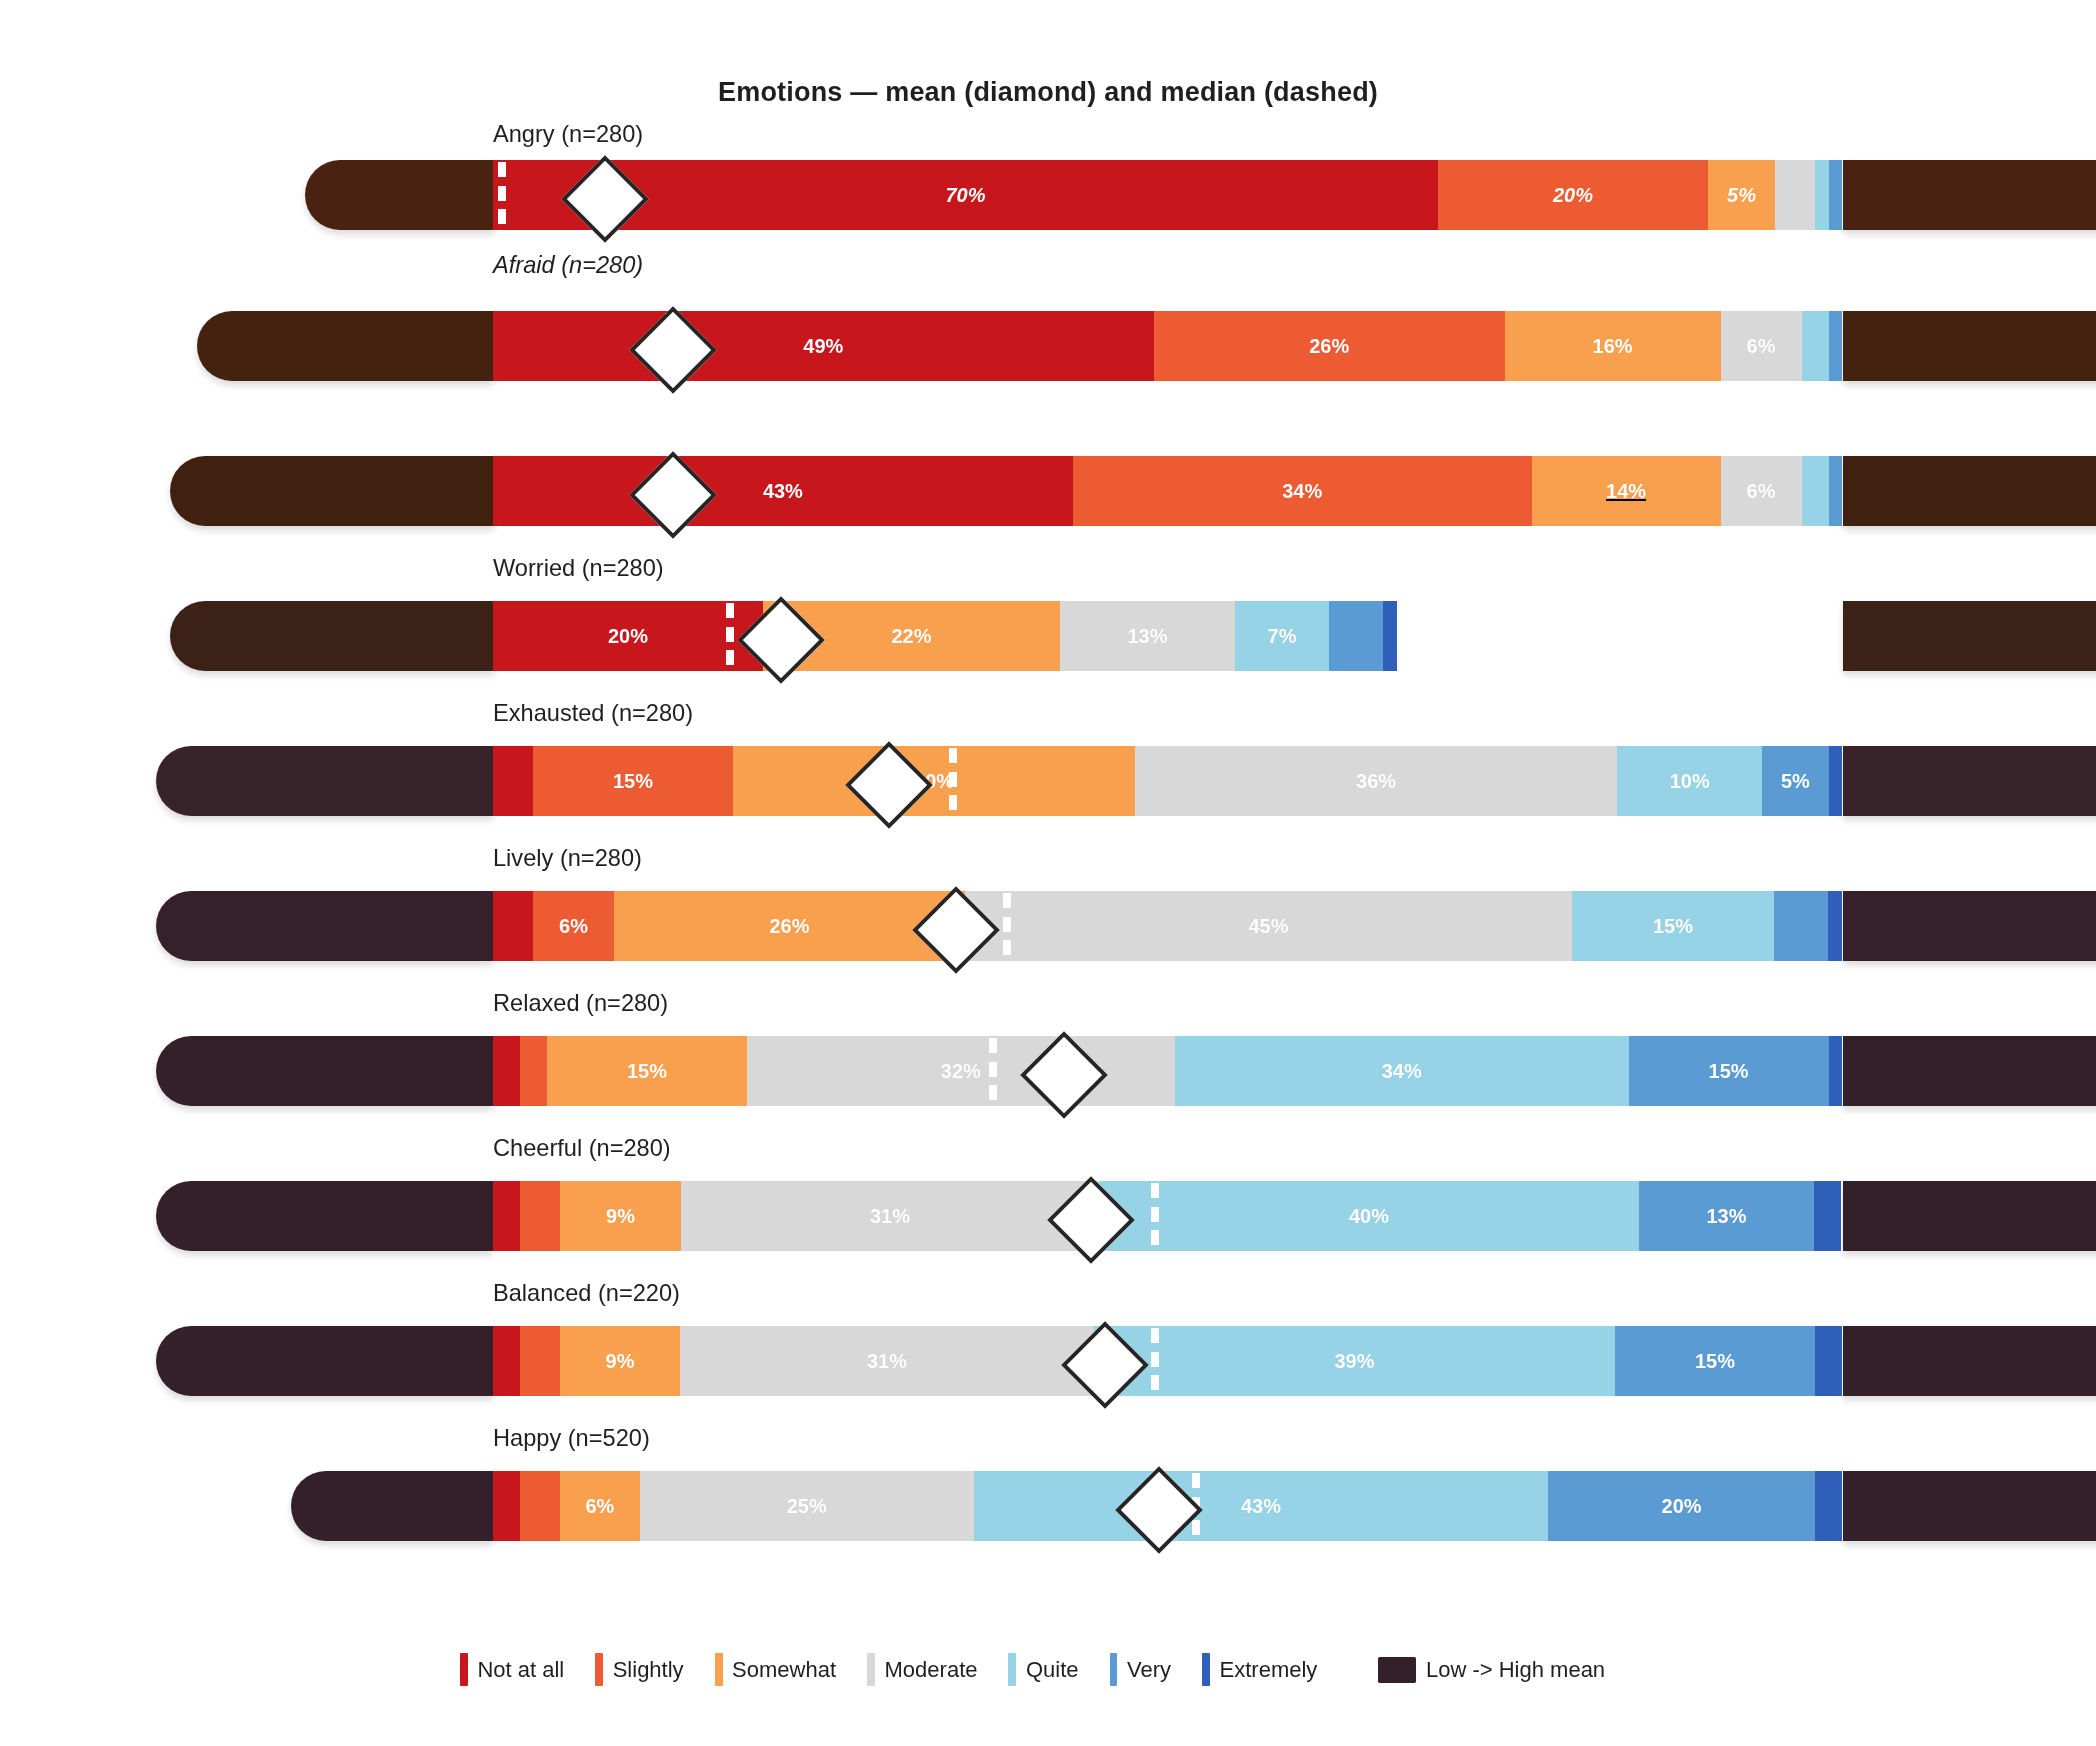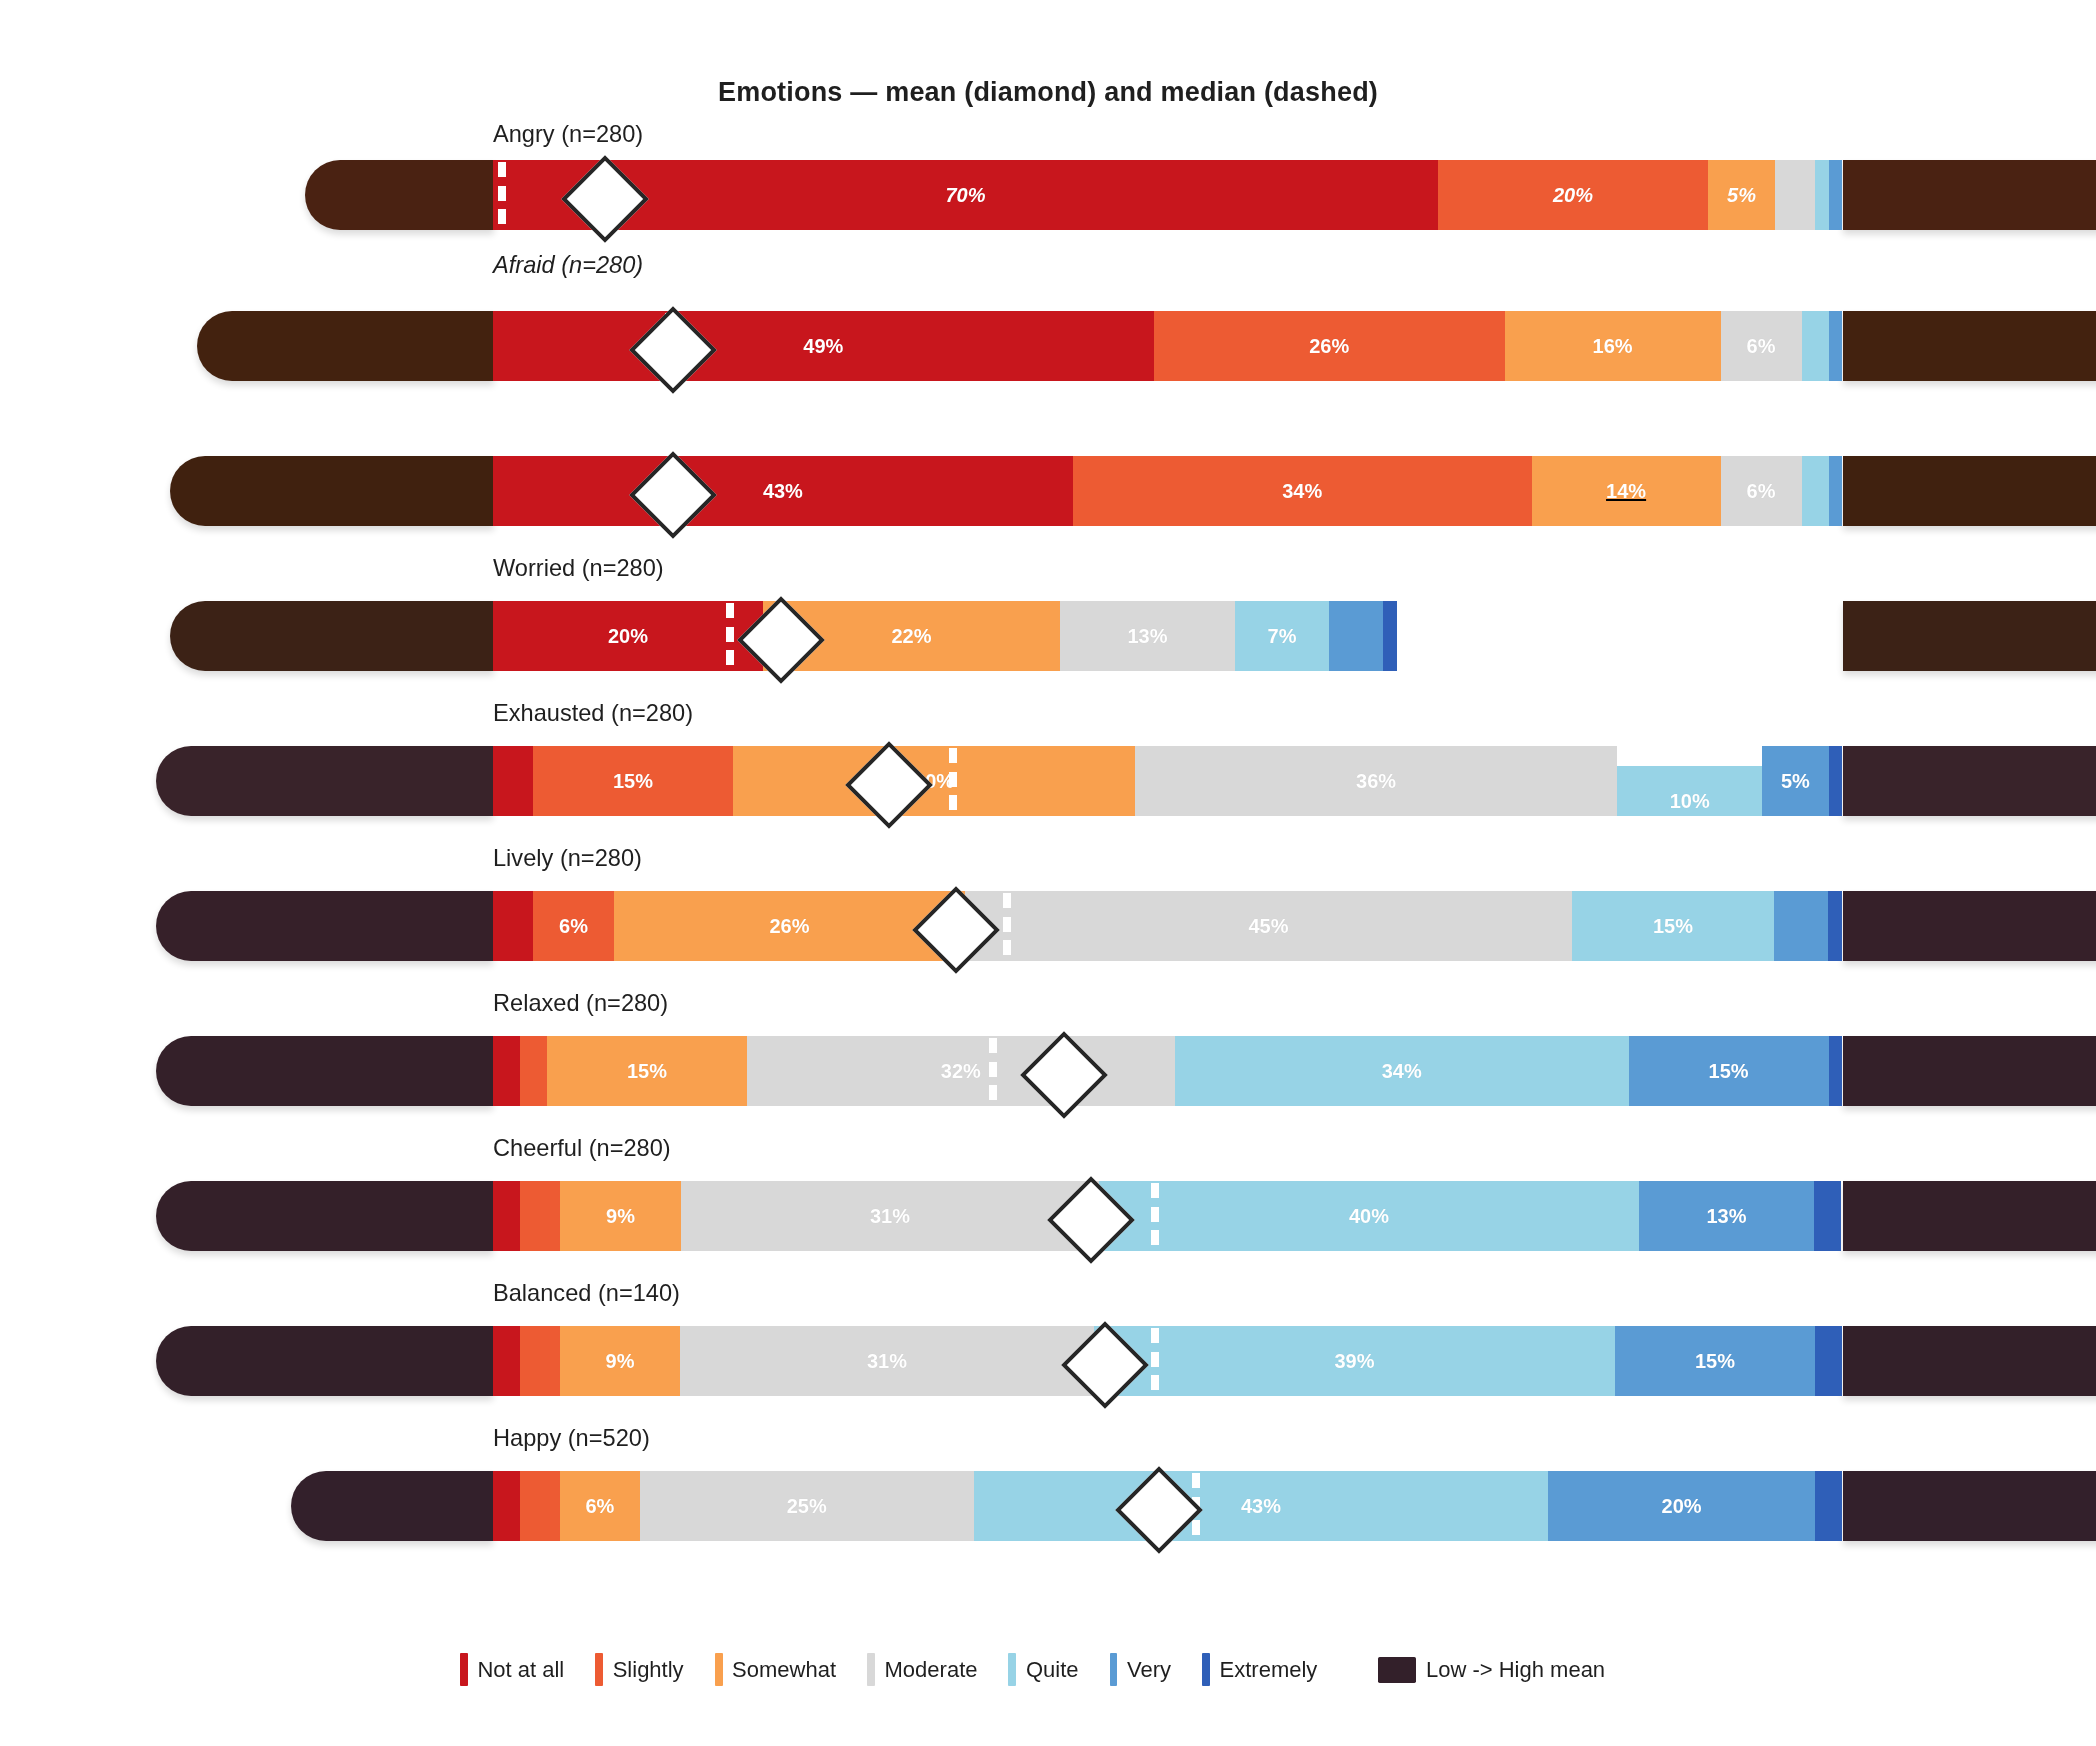--- a/index.html
+++ b/index.html
@@ -174,21 +174,21 @@
             <div class="seg" style="width: 40px; background: rgb(200, 22, 29);"></div>
             <div class="seg" style="width: 202px; background: rgb(237, 91, 51);">
               <span>15%</span>
             </div>
             <div class="seg" style="width: 405px; background: rgb(249, 160, 78);">
               <span>30%</span>
             </div>
             <div class="seg" style="width: 486px; background: rgb(216, 216, 216);">
               <span>36%</span>
             </div>
-            <div class="seg" style="width: 146px; background: rgb(151, 211, 230); margin-top: 20px;">
+            <div class="seg" style="width: 146px; background: rgb(151, 211, 230);">
               <span>10%</span>
             </div>
             <div class="seg" style="width: 67px; background: rgb(90, 155, 212);">
               <span>5%</span>
             </div>
             <div class="seg" style="width: 13.5px; background: rgb(47, 95, 184);"></div>
           </div>
           <div class="median" style="left: 949px;"></div>
           <div class="diamond" style="left: 858px;"></div>
         </div>
@@ -265,21 +265,21 @@
             <div class="seg" style="width: 175px; background: rgb(90, 155, 212);">
               <span>13%</span>
             </div>
             <div class="seg" style="width: 27px; background: rgb(47, 95, 184);"></div>
           </div>
           <div class="median" style="left: 1151px;"></div>
           <div class="diamond" style="left: 1060px;"></div>
         </div>
       </div>
       <div class="rowblock" style="top: 0px;">
-        <div class="rowlabel" style="top: 1280px;">Balanced (n=140)</div>
+        <div class="rowlabel" style="top: 1280px;">Balanced (n=220)</div>
         <div class="bartrack" style="top: 1326px; left: 0px; width: 2096px;">
           <div class="meancap left" style="left: 156px; width: 337px; background: rgb(51, 32, 41);"></div>
           <div class="meancap right" style="left: 1843px; width: 445px; background: rgb(51, 32, 41);"></div>
           <div class="stack" style="left: 493px; width: 1349px;">
             <div class="seg" style="width: 27px; background: rgb(200, 22, 29);"></div>
             <div class="seg" style="width: 40px; background: rgb(237, 91, 51);"></div>
             <div class="seg" style="width: 120px; background: rgb(249, 160, 78);">
               <span>9%</span>
             </div>
             <div class="seg" style="width: 414px; background: rgb(216, 216, 216);">

